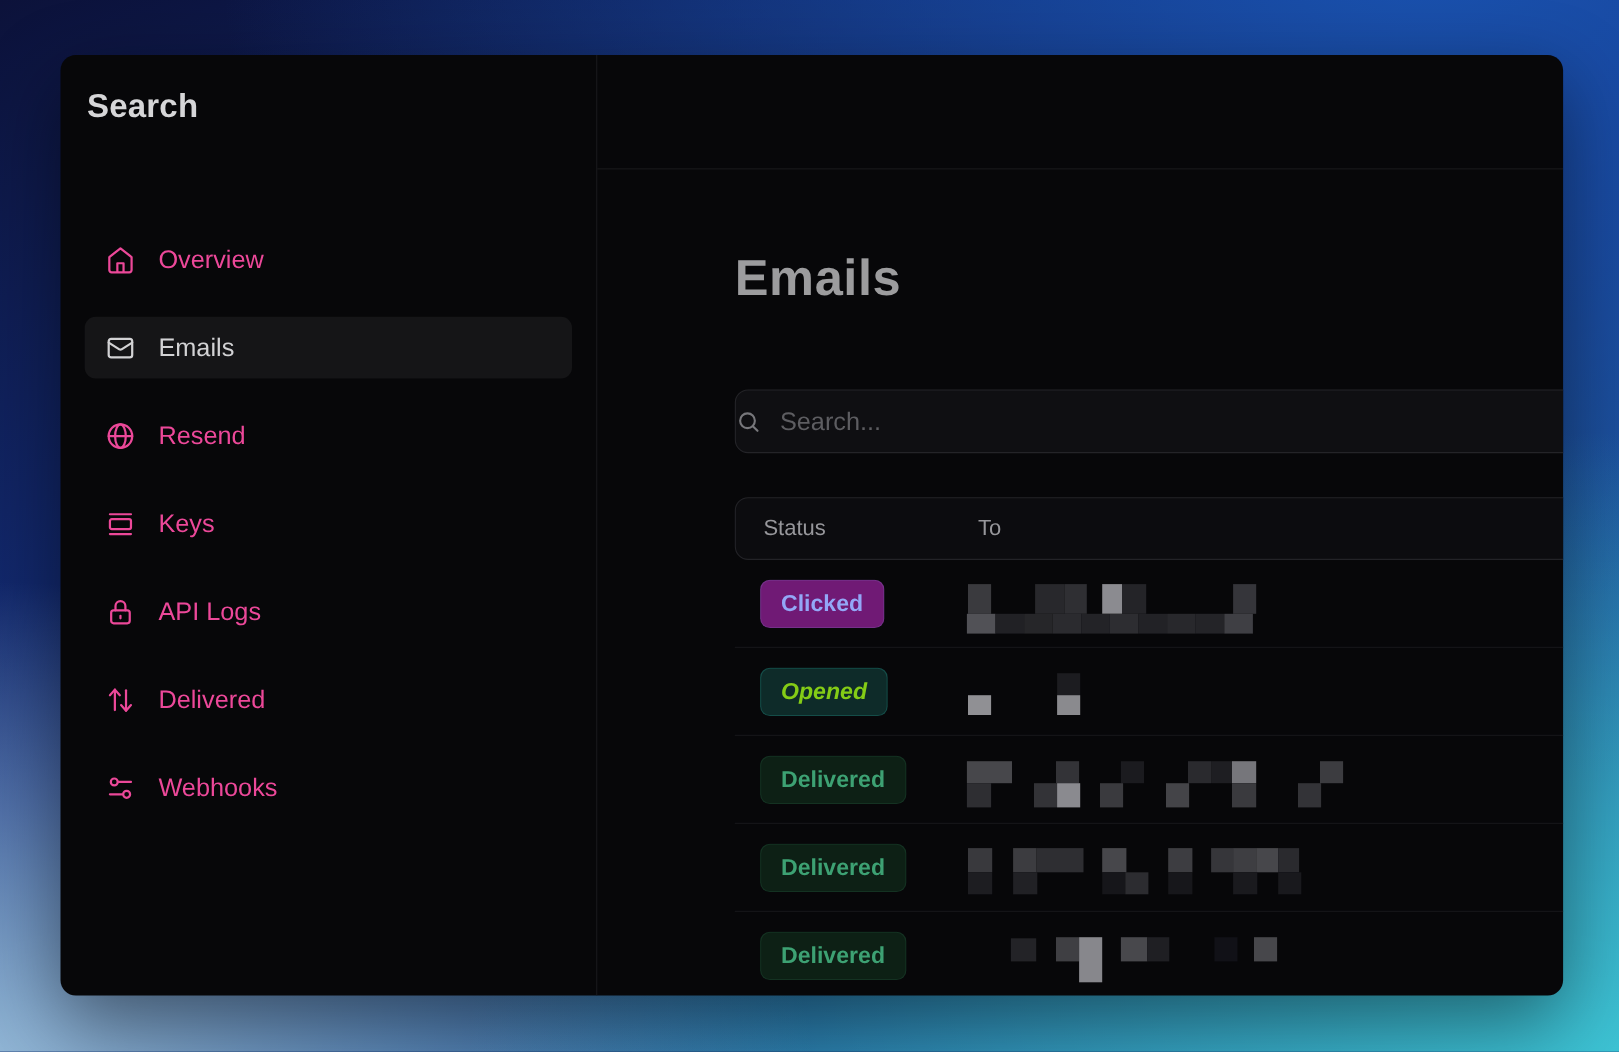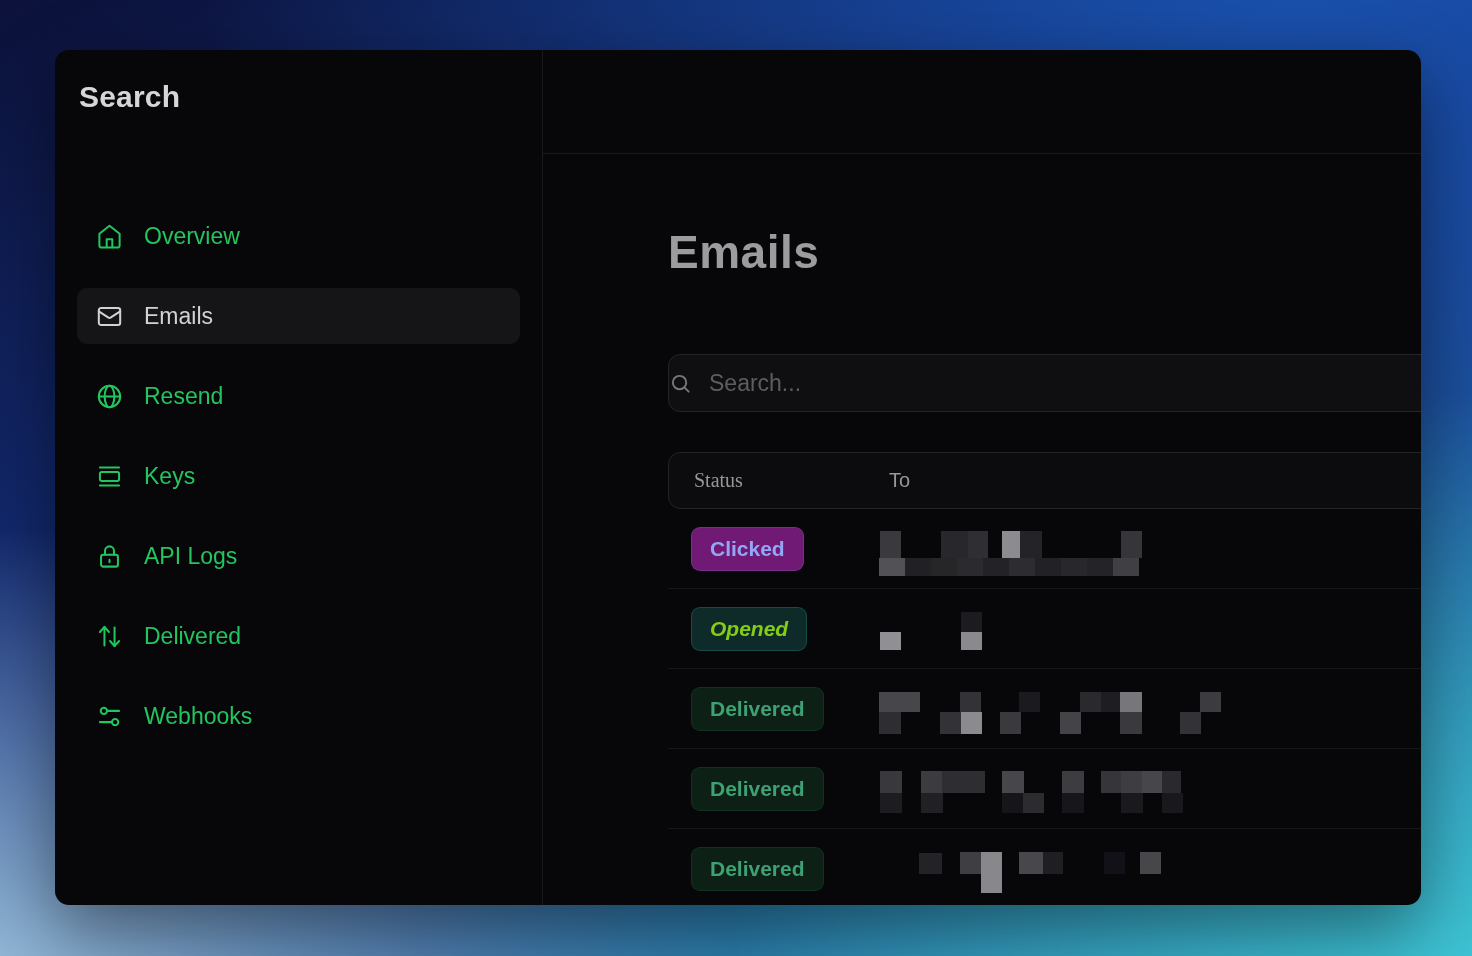--- a/index.html
+++ b/index.html
@@ -19,21 +19,21 @@
     background: #070709; border-radius: 14px; overflow: hidden;
     display: flex; box-shadow: 0 24px 70px rgba(0,0,0,0.45);
   }
   
   .sidebar { width: 488px; flex-shrink: 0; border-right: 1px solid #1a1a1d; position: relative; }
   .logo { position: absolute; left: 24px; top: 30px; font-size: 30px; font-weight: 700;
           color: #d6d6d8; letter-spacing: 0.2px; }
   .nav { position: absolute; top: 158px; left: 22px; right: 22px;
          display: flex; flex-direction: column; gap: 24px; }
   .nav-item { height: 56px; display: flex; align-items: center; gap: 21px;
-              padding-left: 19px; border-radius: 10px; color: #22c55e;
+              padding-left: 19px; border-radius: 10px; color: #ec4899;
               font-size: 23px; cursor: pointer; }
   .nav-item.active { background: #151517; color: #d2d2d4; }
   .nav-icon { width: 27px; height: 27px; display: inline-flex; }
   .nav-icon svg { width: 27px; height: 27px; }
   
   .main { flex: 1; min-width: 0; display: flex; flex-direction: column; }
   .main-header { height: 104px; border-bottom: 1px solid #19191c; flex-shrink: 0; }
   .content { padding: 70px 0 0 125px; margin-right: -24px; }
   .page-title { font-size: 46px; font-weight: 700; color: #9c9c9e; letter-spacing: 0.5px;
                 line-height: 56px; }
@@ -42,21 +42,21 @@
                 gap: 17px; }
   .search-icon { width: 23px; height: 23px; display: inline-flex; color: #77777b; }
   .search-icon svg { width: 23px; height: 23px; }
   .search-box input { flex: 1; background: transparent; border: none; outline: none;
                       font-family: inherit; font-size: 23px; color: #c8c8cc; height: 100%; }
   .search-box input::placeholder { color: #5d5d61; }
   .table { margin-top: 40px; }
   .table-header { height: 57px; border: 1px solid #232327; border-radius: 12px;
                   background: #0c0c0f; display: flex; align-items: center;
                   font-size: 20px; font-weight: 500; color: #97979b; }
-  .col-status { width: 220px; padding-left: 25px; font-family: Liberation Serif, serif; }
+  .col-status { width: 220px; padding-left: 25px; }
   .table-row { height: 80px; position: relative; border-bottom: 1px solid #17171a; }
   .table-row:last-child { border-bottom: none; }
   .badge { position: absolute; left: 23px; top: 50%; transform: translateY(-50%);
            height: 44px; padding: 0 18px; border-radius: 9px; font-size: 21px;
            font-weight: 600; display: inline-flex; align-items: center; white-space: nowrap; }
   .px { position: absolute; }
 </style>
 </head>
 <body>
 

